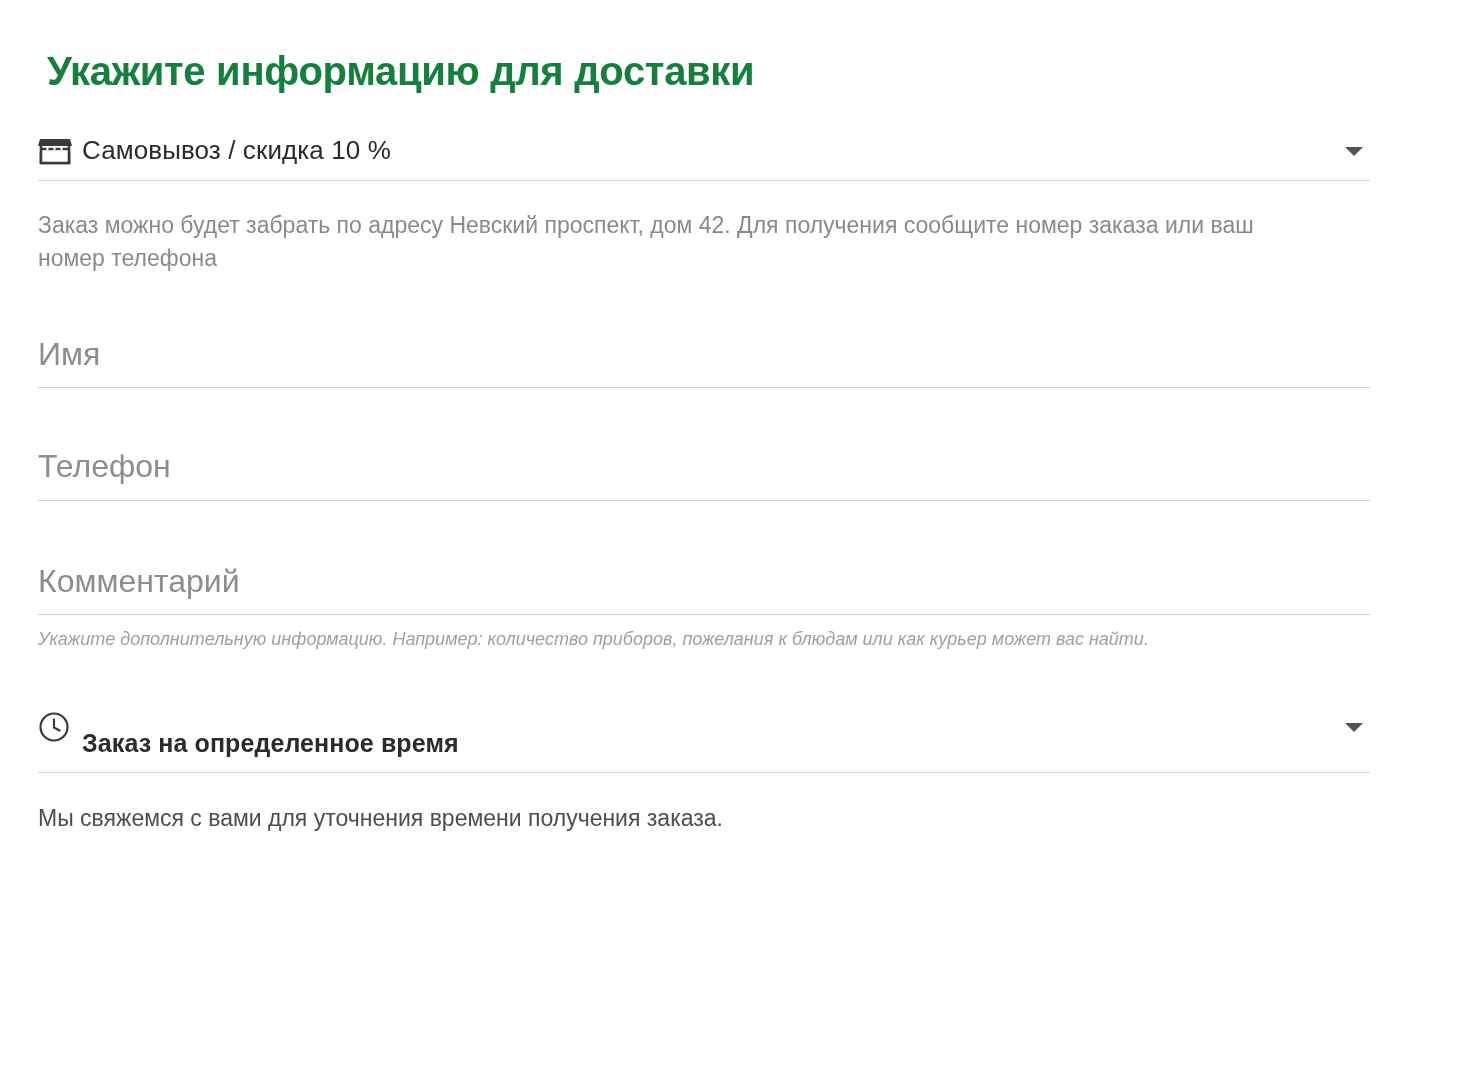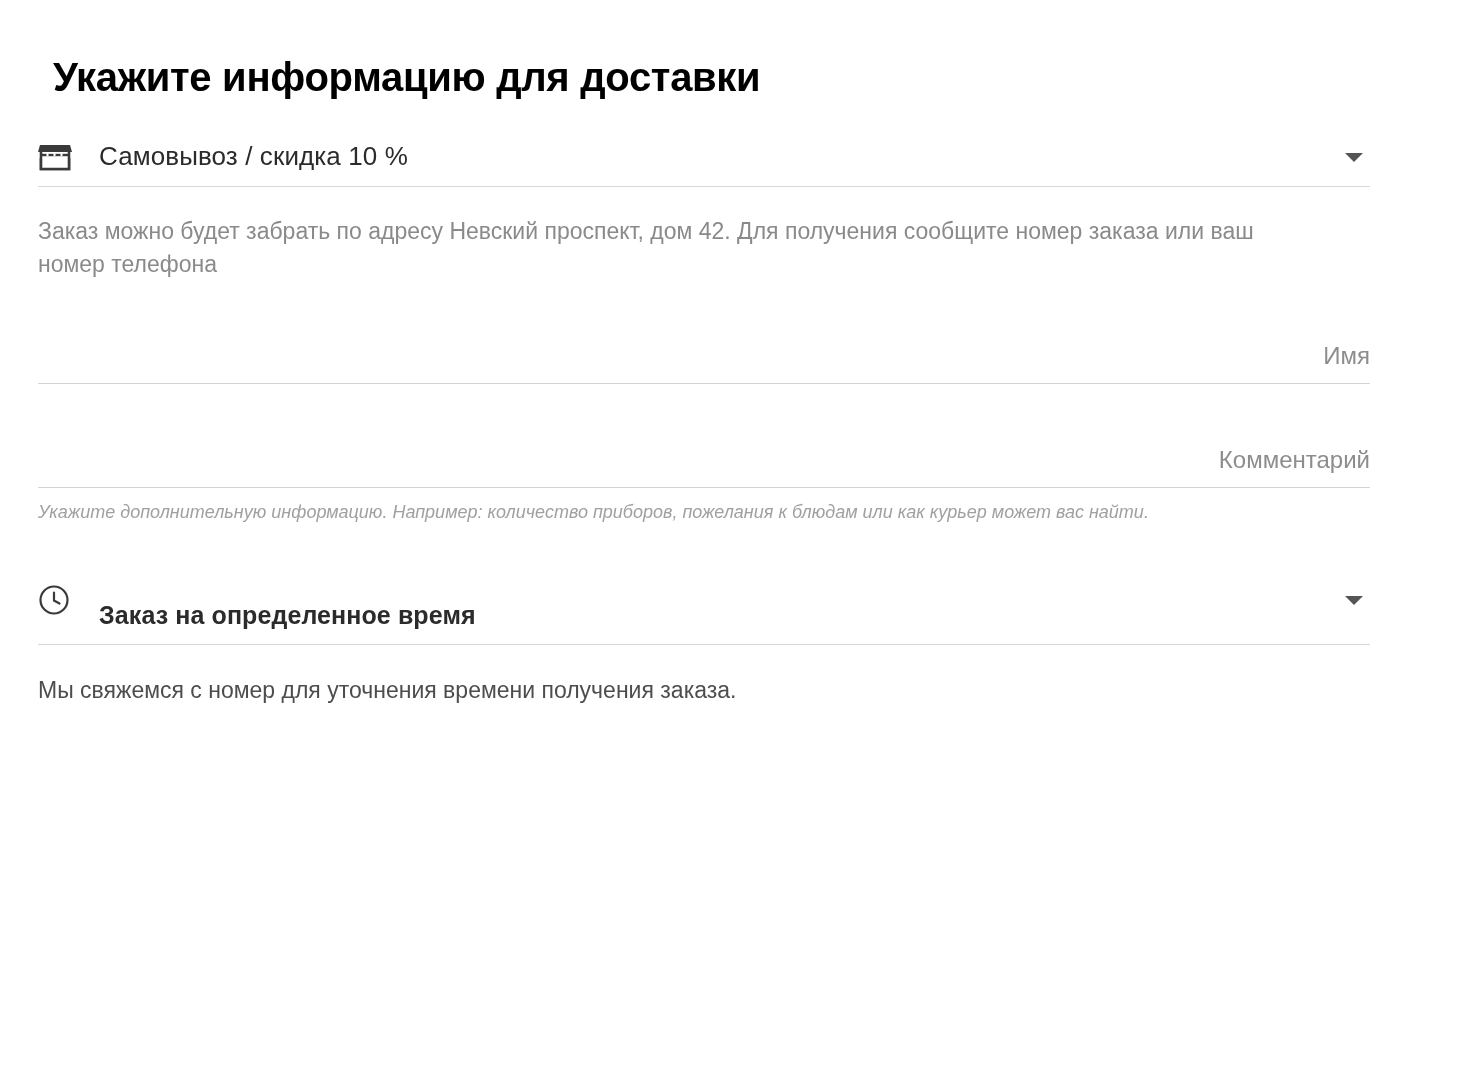--- a/index.html
+++ b/index.html
@@ -17,35 +17,35 @@
   .page {
     position: relative;
     width: 1466px;
     height: 1072px;
     box-sizing: border-box;
     padding: 0 96px 0 38px;
   }
 
   
   .page-title {
-    margin: 15px;
+    margin: 9px;
     padding-top: 38px;
     font-size: 40px;
     font-weight: 700;
     letter-spacing: -0.3px;
-    color: #000000;
+    color: #15803d;
     line-height: 1.2;
   }
 
   
   .select-row {
     margin-top: 40px;
     display: flex;
     align-items: center;
-    gap: 17px;
+    gap: 0;
     border-bottom: 1px solid #d6d6d6;
     padding-bottom: 14px;
     width: 1332px;
     box-sizing: border-box;
   }
   .select-row .lead-icon {
     width: 44px;
     flex: 0 0 44px;
     display: flex;
     align-items: center;
@@ -110,26 +110,25 @@
   }
   .field .underline {
     border-bottom: 1px solid #d2d2d2;
     padding-bottom: 12px;
   }
   .field input {
     border: 0;
     outline: none;
     width: 100%;
     font-family: "Liberation Sans", sans-serif;
-    font-size: 24px;
+    font-size: 32px;
     color: #2b2b2b;
     background: transparent;
     padding: 0;
     line-height: 1.3;
-    text-align: right;
   }
   .field input::placeholder {
     color: #8d8d8d;
     opacity: 1;
   }
 
   .field-comment { margin-top: 60px; }
   .field-promo { margin-top: 44px; }
 
   .time-row { margin-top: 44px; }
@@ -162,36 +161,41 @@
   </div>
 
   <div class="helper">Заказ можно будет забрать по адресу Невский проспект, дом 42. Для получения сообщите номер заказа или ваш номер телефона</div>
 
   <div class="field">
     <div class="underline">
       <input type="text" placeholder="Имя" style="">
     </div>
   </div>
 
+  <div class="field">
+    <div class="underline">
+      <input type="text" placeholder="Телефон" style="">
+    </div>
+  </div>
 
   <div class="field field-comment">
     <div class="underline">
       <input type="text" placeholder="Комментарий" style="">
     </div>
     <div class="helper-small">Укажите дополнительную информацию. Например: количество приборов, пожелания к блюдам или как курьер может вас найти.</div>
   </div>
 
 
   <div class="time-row">
     <div class="select-row bold">
       <span class="lead-icon">
         <svg class="icon-svg" width="32" height="32" viewBox="0 0 32 32" fill="none" aria-hidden="true">
           <circle cx="16" cy="16" r="13.5" stroke="#3a3a3a" stroke-width="2.2" fill="none"></circle>
           <path d="M16 8.5V16.5L21.5 19.5" stroke="#3a3a3a" stroke-width="2.2" stroke-linecap="round"></path>
         </svg>
       </span>
       <span class="select-text">Заказ на определенное время</span>
       <span class="caret"></span>
     </div>
-    <div class="note">Мы свяжемся с номер для уточнения времени получения заказа.</div>
+    <div class="note">Мы свяжемся с вами для уточнения времени получения заказа.</div>
   </div>
 
 </div>
 
 </body></html>

